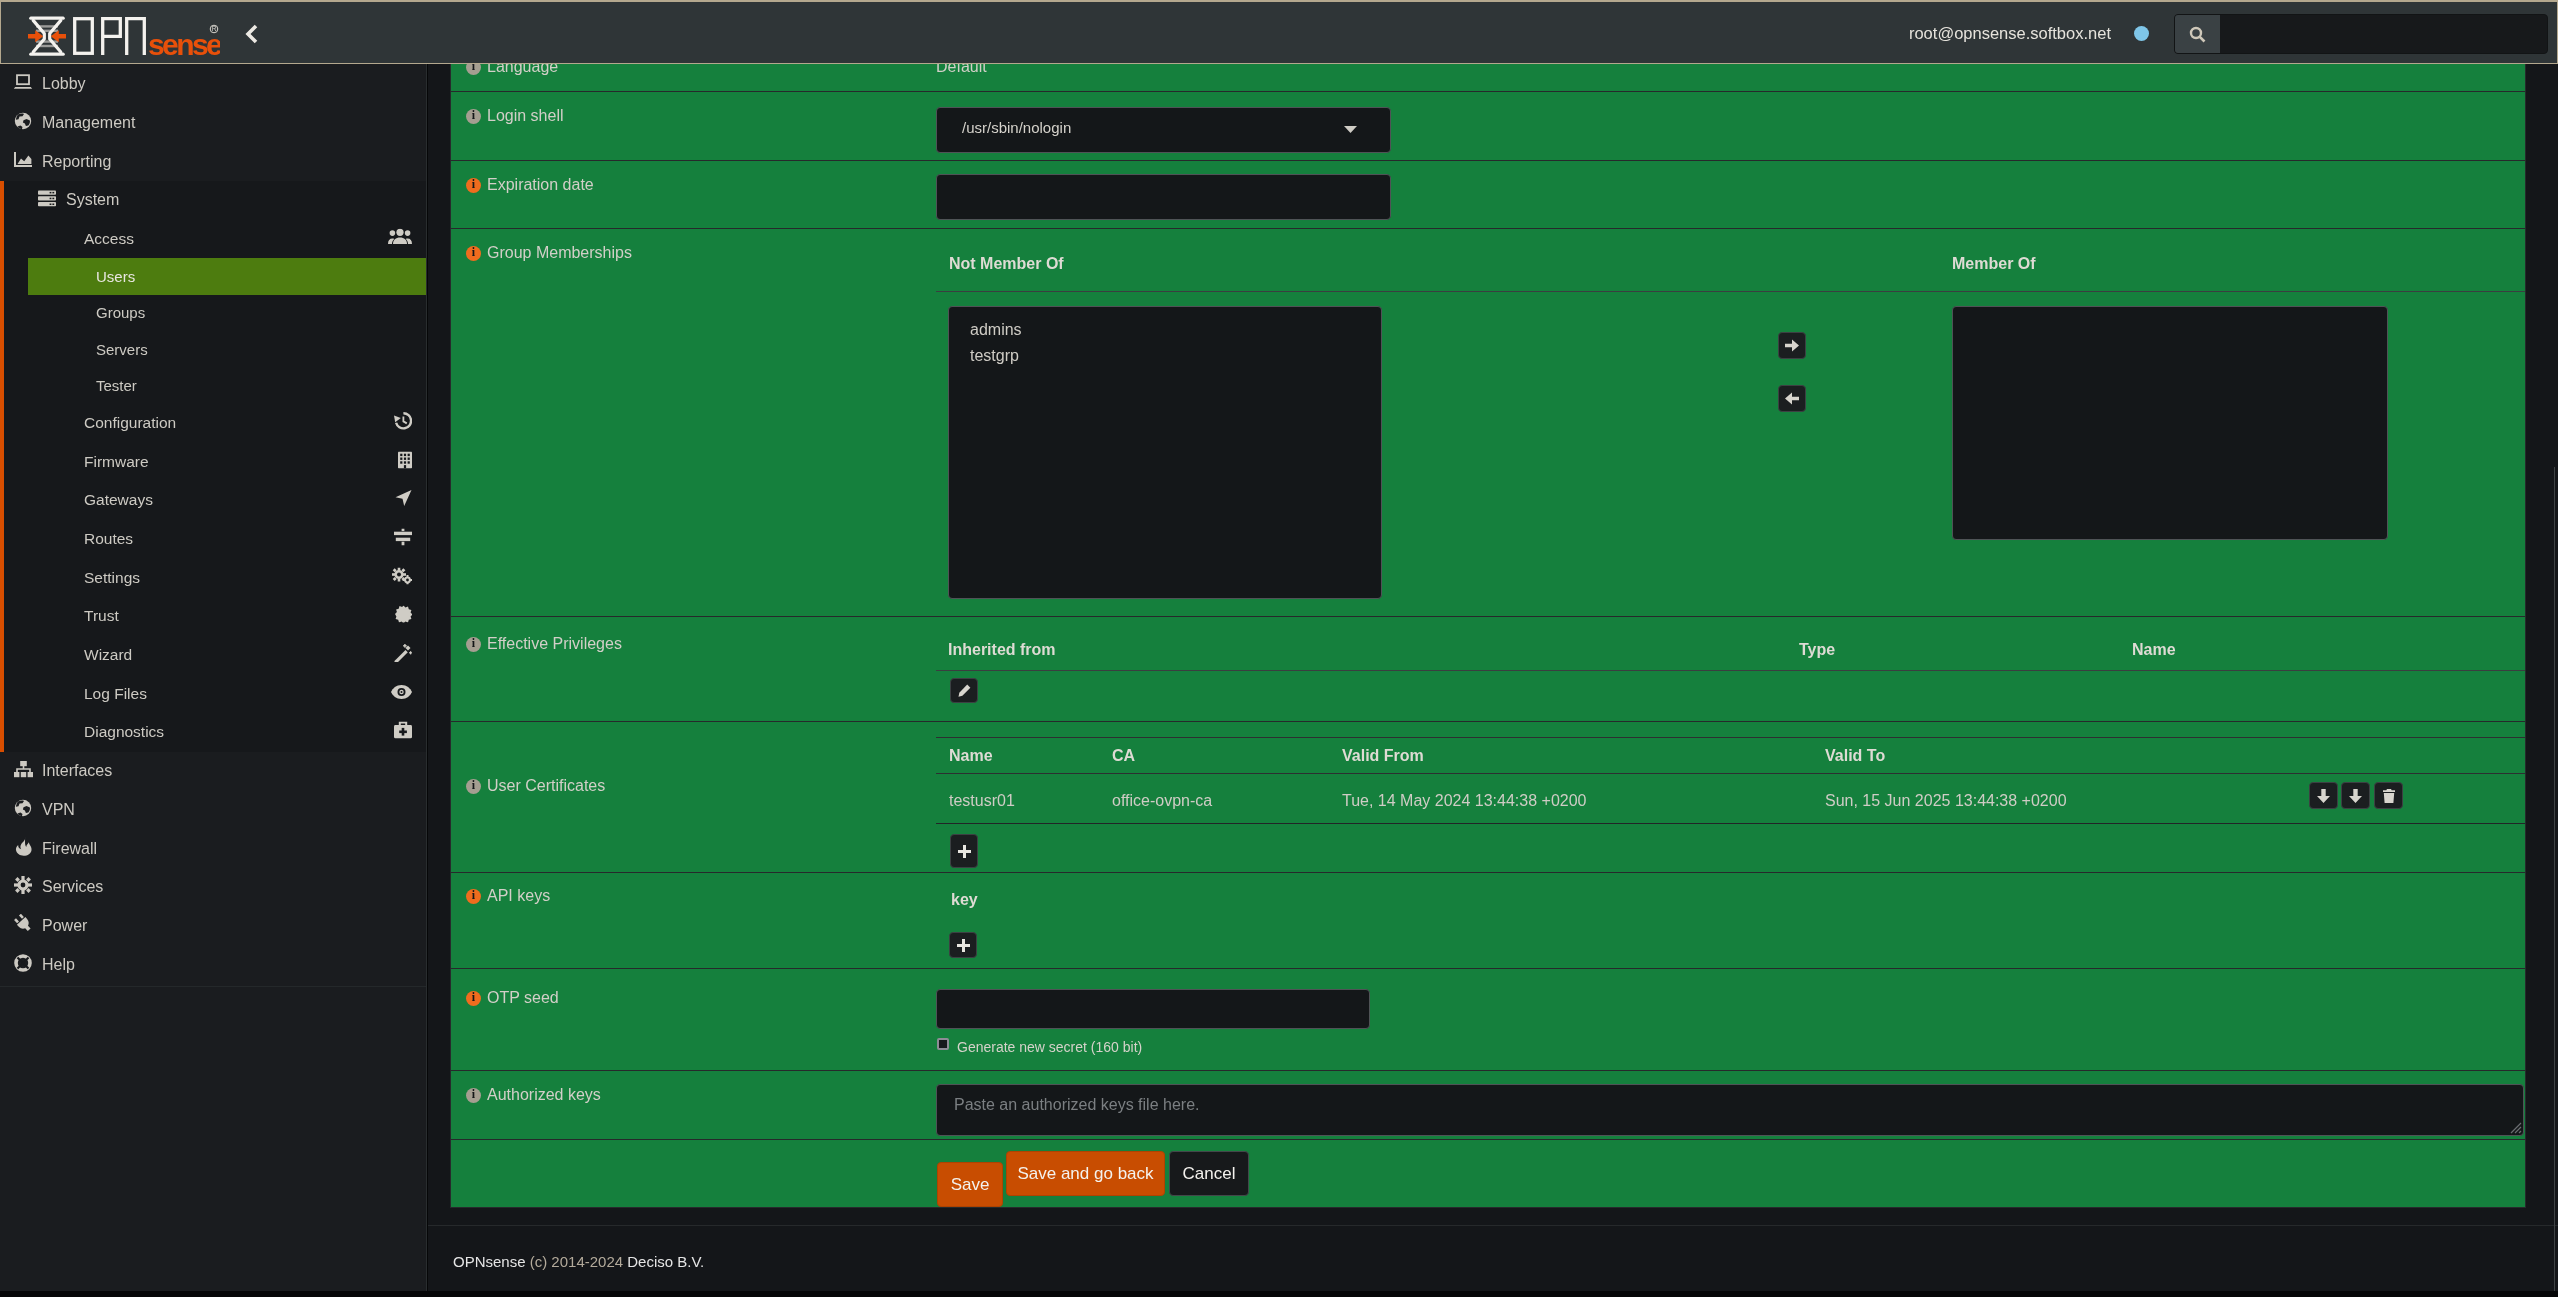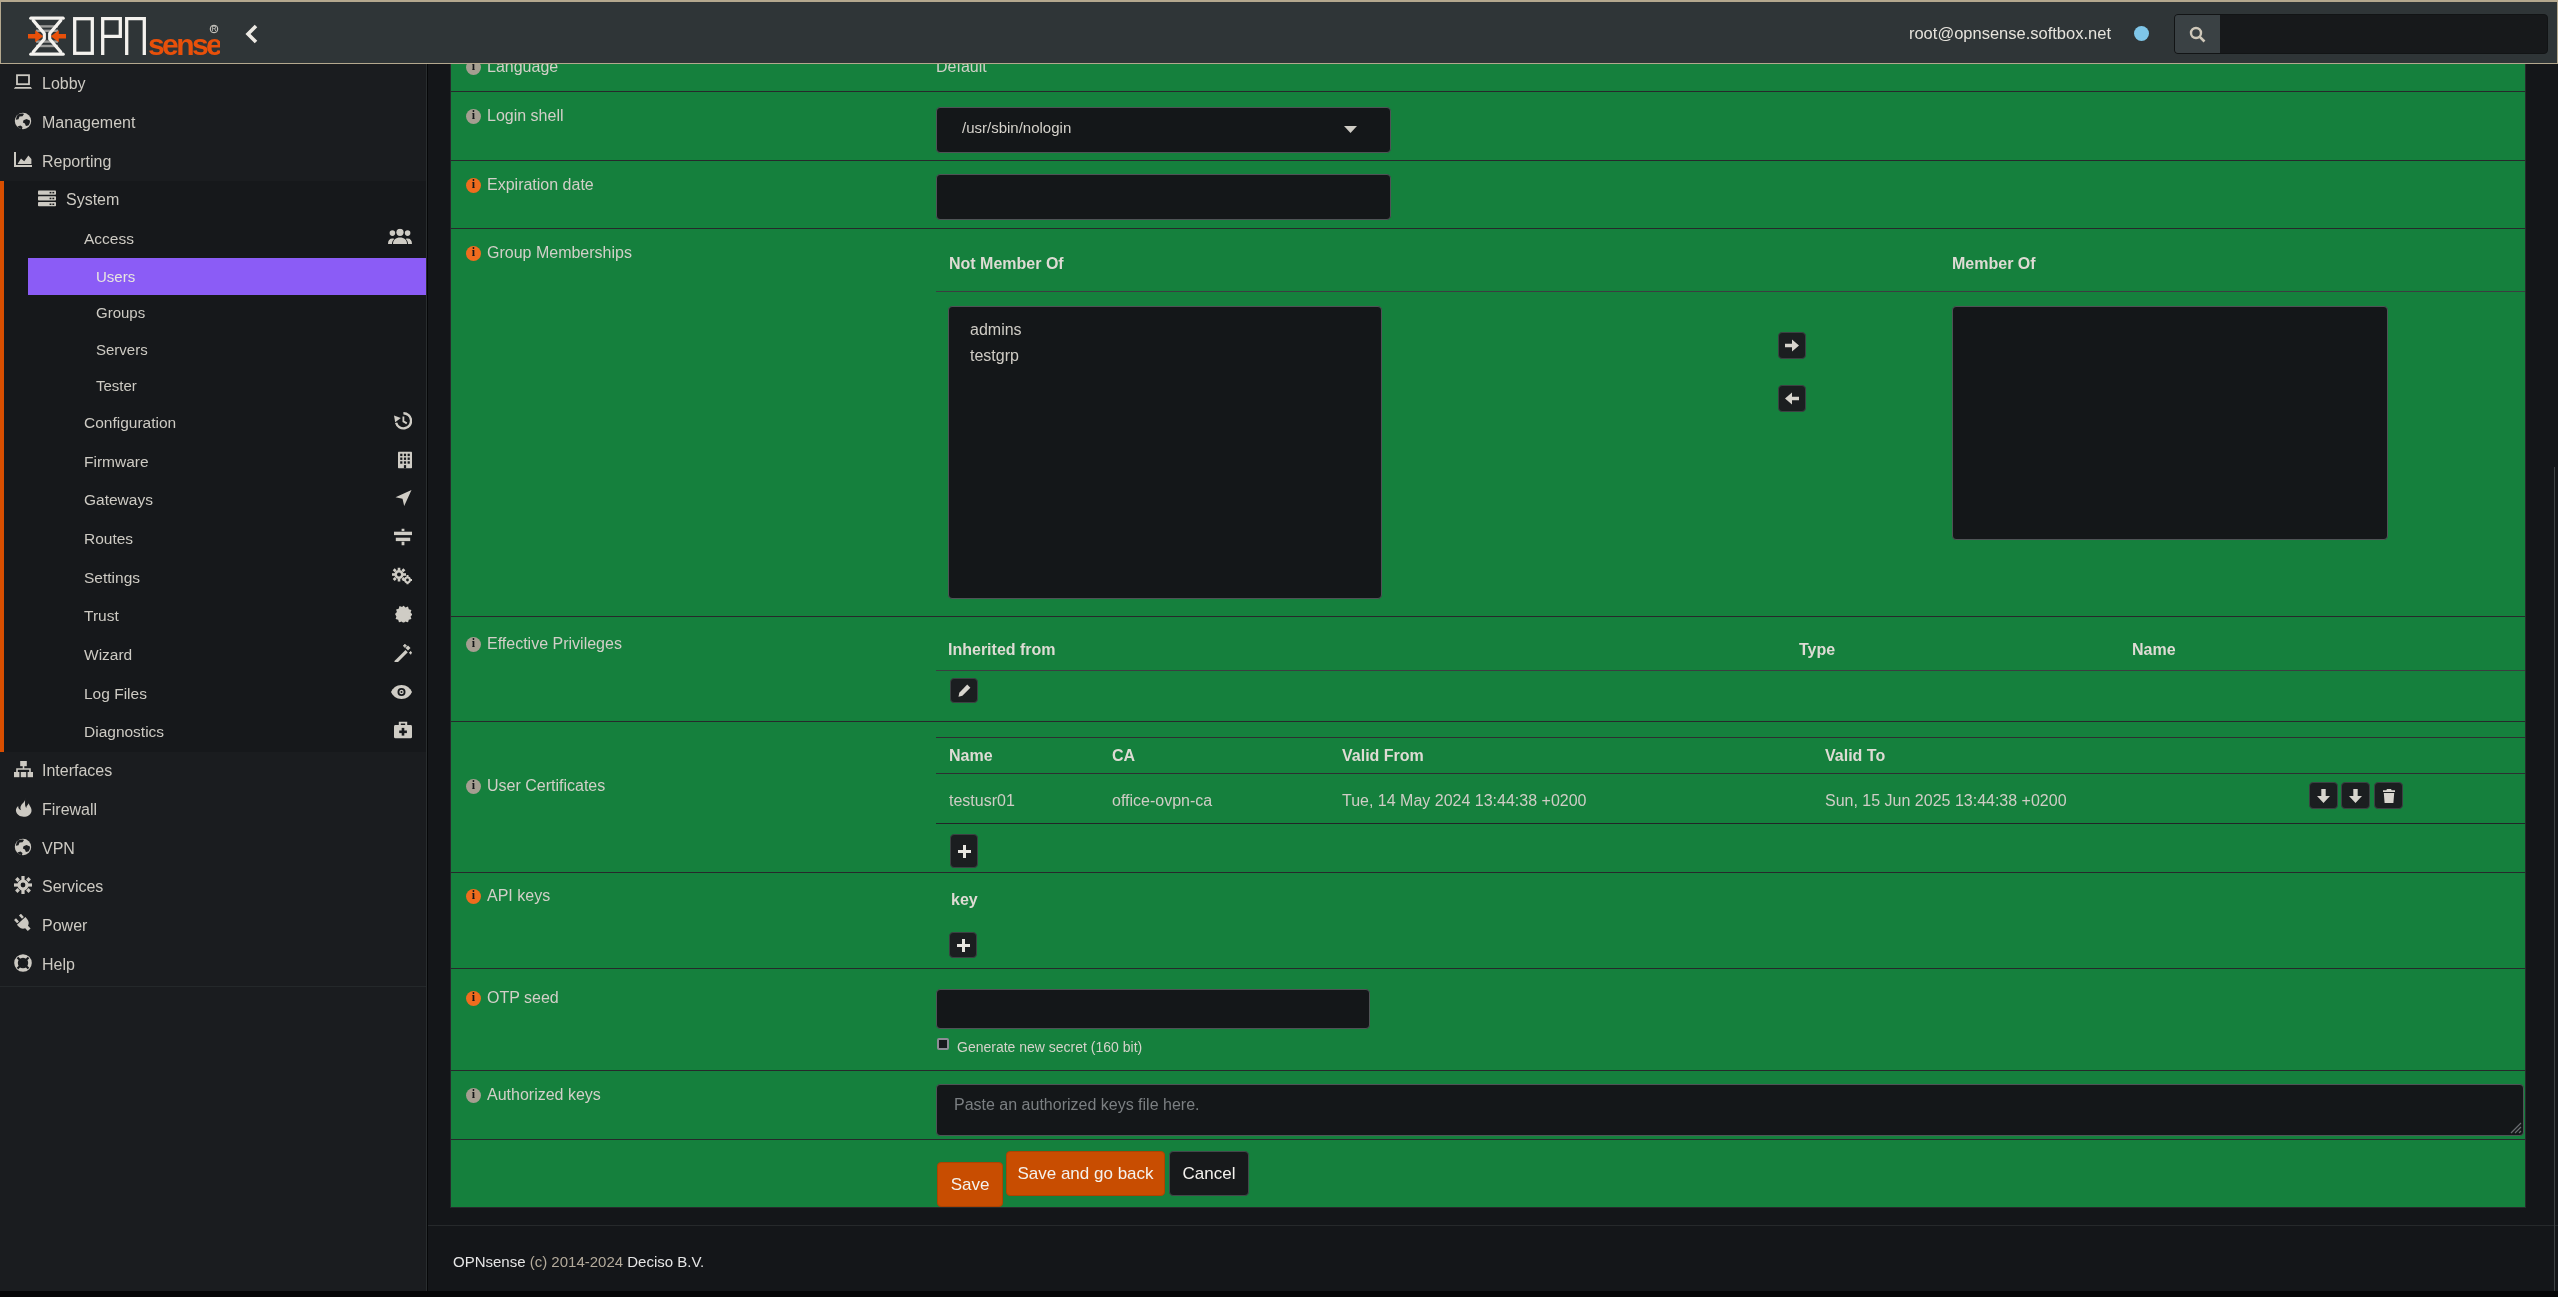--- a/index.html
+++ b/index.html
@@ -27,21 +27,21 @@
 .nav { position:absolute; top:1px; left:0; right:0; }
 .nav .it { position:relative; height:38.7px; display:flex; align-items:center;
   color:#cuc; color:#cdcac3; font-size:16px; }
 .nav .it .lic { position:absolute; left:13px; width:20px; text-align:center; }
 .nav .it .lbl1 { position:absolute; left:42px; }
 .nav .it .lbl2 { position:absolute; left:56px; font-size:15.5px; }
 .nav .it3 { height:36.3px; }
 .nav .it3 .lbl3 { position:absolute; left:68px; font-size:15px; }
 .nav .ric { position:absolute; right:14px; top:50%; transform:translateY(-50%); }
 .sysblock { border-left:4px solid #d84e00; background:#16181b;padding-left:24px; }
-.active { background:#8b5cf6; }
+.active { background:#4d7c0f; }
 .active .lbl3 { color:#e8e6e0; }
 .navdiv { border-top:1px solid #24282a; margin-top:2px; }
 
 
 .content { position:absolute; left:428px; top:64px; width:2130px; height:1227px;
   background:#141619; z-index:1; }
 .panel { position:absolute; left:22px; top:-21px; width:2076px; height:1165px;
   background:#15803d; border:1px solid #272a2c; border-top:none; }
 .row { position:absolute; left:0; width:2074px; border-top:1px solid #26292b; }
 .row.first { border-top:none; }
@@ -374,31 +374,31 @@
               <g fill="#ccc9c2">
                 <rect x="6.2" y="0" width="6.6" height="5.2"></rect>
                 <rect x="0" y="11" width="5.4" height="5.2"></rect>
                 <rect x="6.8" y="11" width="5.4" height="5.2"></rect>
                 <rect x="13.6" y="11" width="5.4" height="5.2"></rect>
               </g>
             </svg></span>
           <span class="lbl1">Interfaces</span>
         </div>
       <div class="it">
-          <span class="lic"><svg width="17" height="19" viewBox="0 0 17 19">
-              <path d="M10 0 c0.8 3.2-2.2 4.8-3.8 7.2 -1.3 2-0.8 3.8 0 5 -2.4-0.8-3.2-2.6-3-4.3 -1.9 1.7-2.7 3.8-2.1 5.7 C2 16.9 5 18.8 8.6 18.8 c4.3 0 7.3-2.1 7.9-5.6 C17 9.8 14.5 8.2 13.7 5.2 13 7.1 11.3 7.8 11.3 9.9 9.4 8.3 10.3 2.7 10 0 z" fill="#ccc9c2"></path>
-            </svg></span>
-          <span class="lbl1">Firewall</span>
-        </div>
-      <div class="it">
           <span class="lic"><svg width="18" height="18" viewBox="0 0 18 18">
               <circle cx="9" cy="9" r="8.2" fill="#ccc9c2"></circle>
               <path d="M4 2.6 C6 1.4 8.5 1.2 10 2 l-1.5 2.2 -3 0.4 -1 2.6 -2.6 0.6 C2.2 5.8 2.9 4 4 2.6z M9.5 8.2 l3-1.2 3.4 1.4 c0.3 1.8-0.4 3.8-1.6 5.2 l-2.4 0.4 -1-2.4 -2-1z M6.5 13.5 l2 1.5 -0.6 2.2 c-1.8-0.3-3.4-1.2-4.5-2.6z" fill="#1a1c1f"></path>
             </svg></span>
           <span class="lbl1">VPN</span>
+        </div>
+      <div class="it">
+          <span class="lic"><svg width="17" height="19" viewBox="0 0 17 19">
+              <path d="M10 0 c0.8 3.2-2.2 4.8-3.8 7.2 -1.3 2-0.8 3.8 0 5 -2.4-0.8-3.2-2.6-3-4.3 -1.9 1.7-2.7 3.8-2.1 5.7 C2 16.9 5 18.8 8.6 18.8 c4.3 0 7.3-2.1 7.9-5.6 C17 9.8 14.5 8.2 13.7 5.2 13 7.1 11.3 7.8 11.3 9.9 9.4 8.3 10.3 2.7 10 0 z" fill="#ccc9c2"></path>
+            </svg></span>
+          <span class="lbl1">Firewall</span>
         </div>
       <div class="it">
           <span class="lic"><svg width="18" height="18" viewBox="0 0 18 18">
               <g fill="#ccc9c2">
                 <circle cx="9" cy="9" r="5.6"></circle>
                 <rect x="7.4" y="0" width="3.2" height="4"></rect>
                 <rect x="7.4" y="14" width="3.2" height="4"></rect>
                 <rect x="0" y="7.4" width="4" height="3.2"></rect>
                 <rect x="14" y="7.4" width="4" height="3.2"></rect>
                 <rect x="1.8" y="1.8" width="3.4" height="3.4" transform="rotate(45 3.5 3.5)"></rect>

